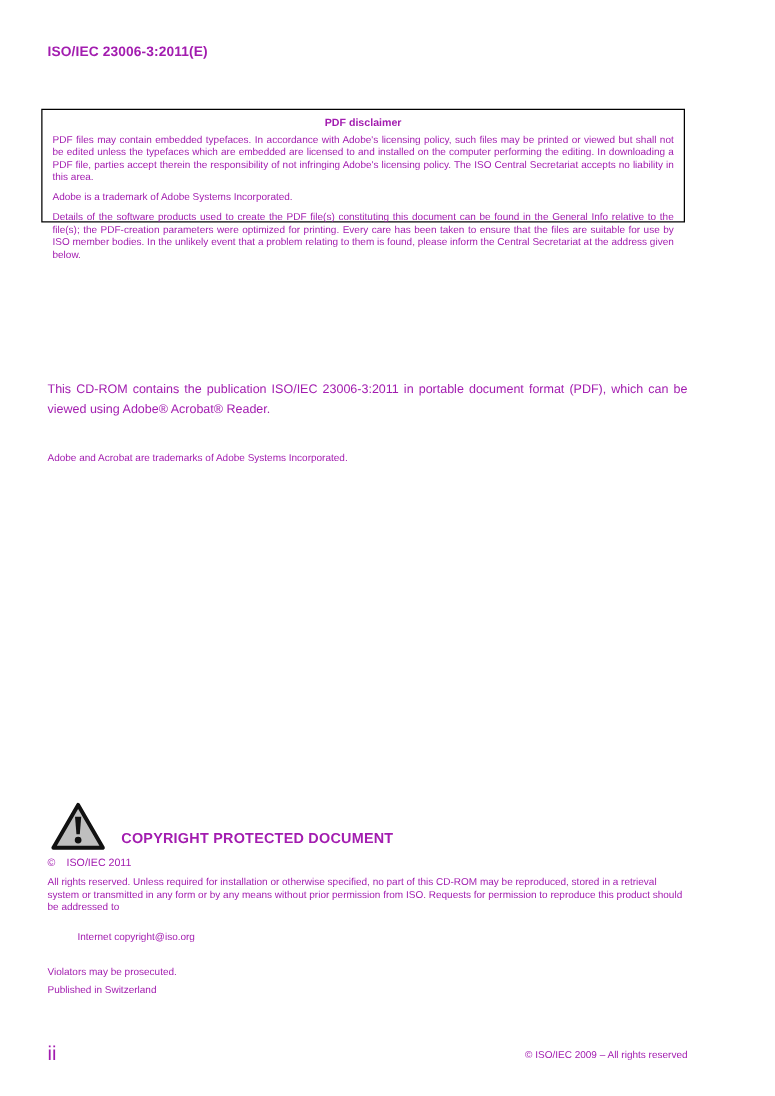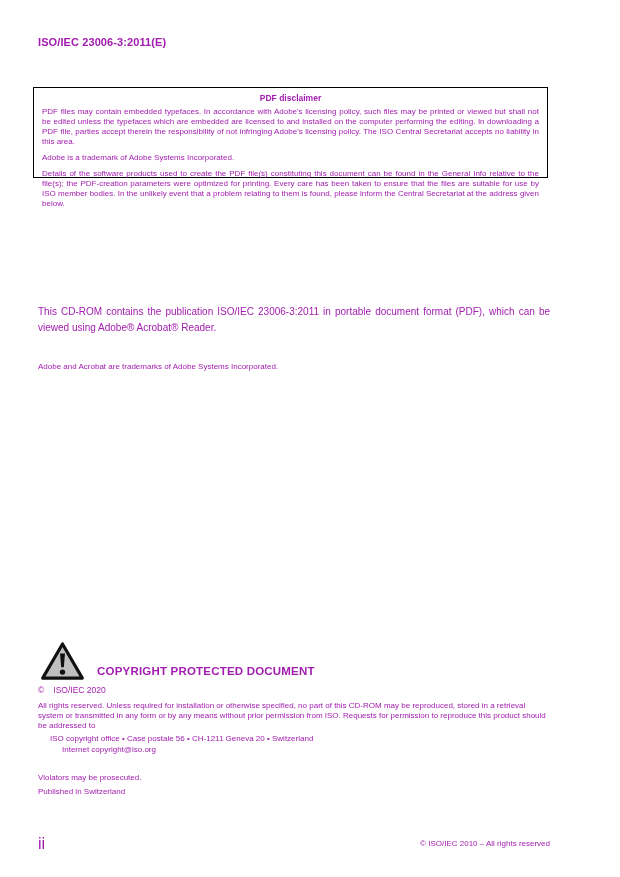--- a/index.html
+++ b/index.html
@@ -139,31 +139,30 @@
     <svg width="45" height="41" viewBox="0 0 100 90" xmlns="http://www.w3.org/2000/svg">
       <path d="M50 6 L94 82 L6 82 Z" fill="#bfbfbf" stroke="#111111" stroke-width="7" stroke-linejoin="round"></path>
       <path d="M44.5 27 L55.5 27 L53 58 L47 58 Z" fill="#111111"></path>
       <circle cx="50" cy="68.5" r="6" fill="#111111"></circle>
     </svg>
   </div>
 
   <div class="copyright-heading">COPYRIGHT PROTECTED DOCUMENT</div>
 
   <div class="copyright-line">
-    <span class="sym">©</span><span>ISO/IEC 2020</span>
+    <span class="sym">©</span><span>ISO/IEC 2011</span>
   </div>
 
   <div class="rights-text">All rights reserved. Unless required for installation or otherwise specified, no part of this CD-ROM may be reproduced, stored in a retrieval system or transmitted in any form or by any means without prior permission from ISO. Requests for permission to reproduce this product should be addressed to</div>
 
-  <div class="address-line-1">ISO copyright office • Case postale 56 • CH-1211 Geneva 20 • Switzerland</div>
 
   <div class="address-line-2">Internet copyright@iso.org</div>
 
 
   <div class="violators-note">Violators may be prosecuted.</div>
 
   <div class="published-note">Published in Switzerland</div>
 
   <div class="footer-page-number">ii</div>
 
-  <div class="footer-notice">© ISO/IEC 2010 – All rights reserved</div>
+  <div class="footer-notice">© ISO/IEC 2009 – All rights reserved</div>
 
 </div>
 
 </body></html>

